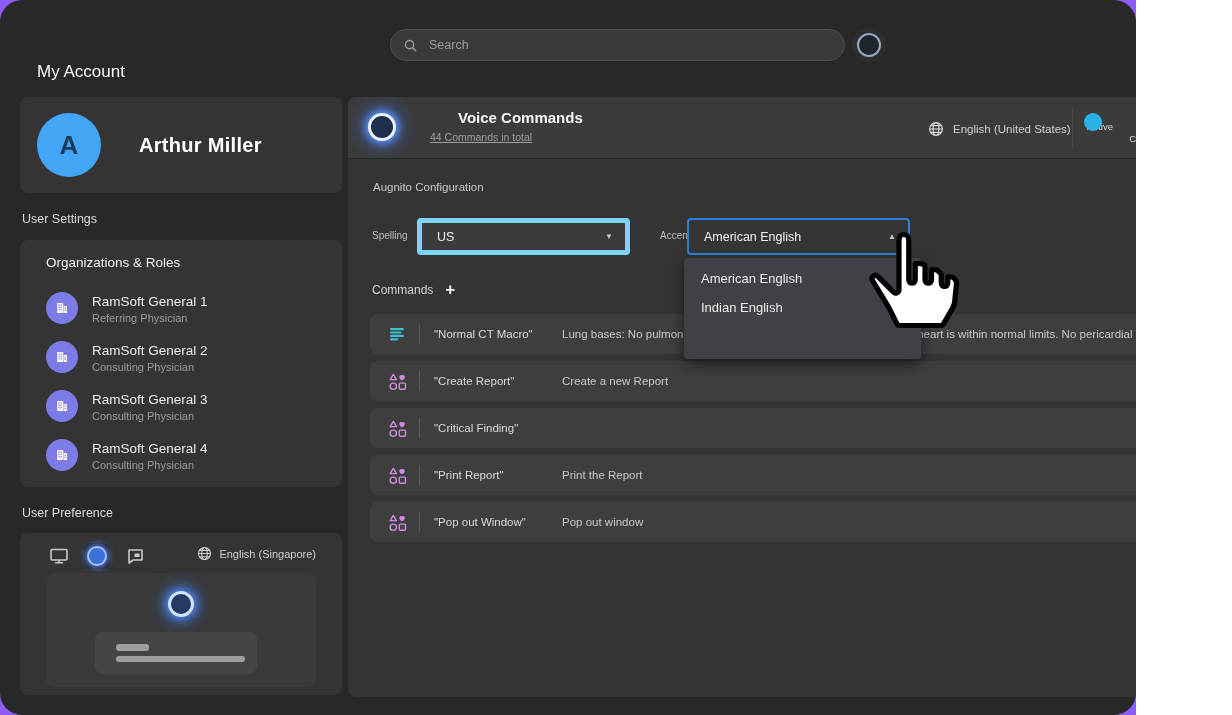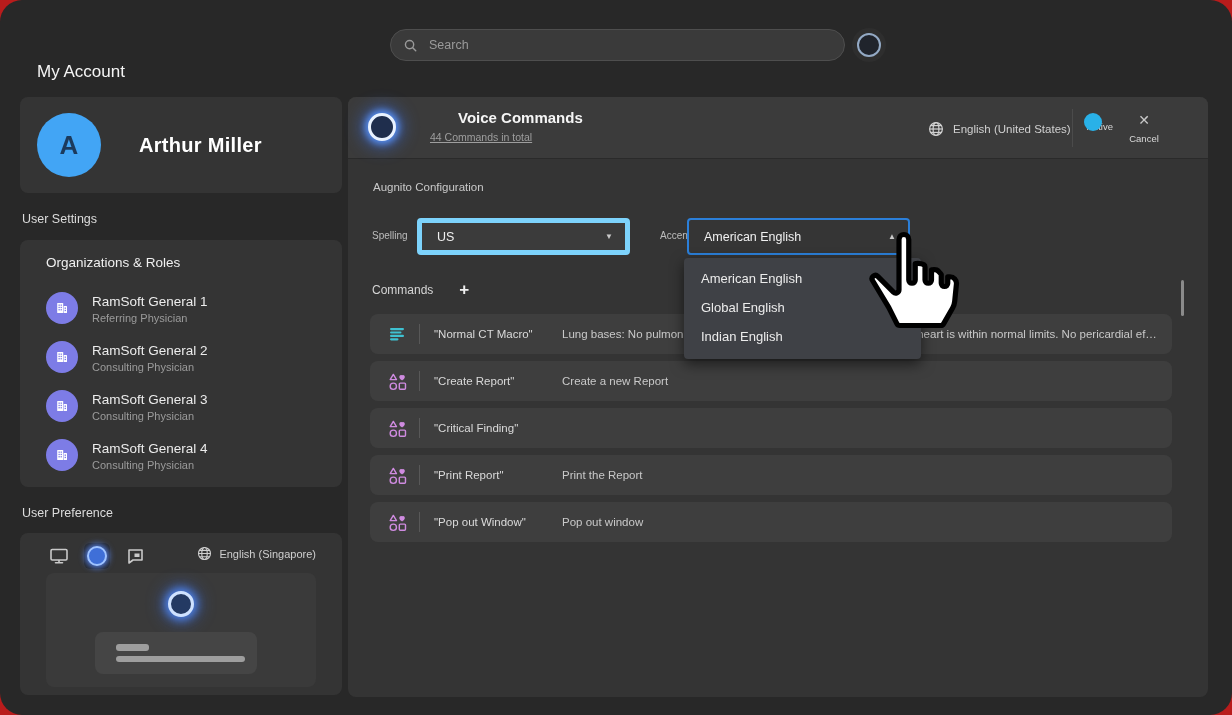--- a/index.html
+++ b/index.html
@@ -1,16 +1,16 @@
 <!DOCTYPE html>
 <html><head>
 <meta charset="utf-8">
 <style>
   html,body{margin:0;padding:0;background:#ffffff;font-family:"Liberation Sans",sans-serif;}
-  .stage{position:relative;width:1232px;height:715px;background:#b91c1c;overflow:hidden;}
+  .stage{position:relative;width:1136px;height:715px;background:#8b5cf6;overflow:hidden;}
   .window{position:absolute;inset:0;background:#282828;border-radius:22px;overflow:hidden;}
 
   
   .searchbar{position:absolute;left:390px;top:29px;width:455px;height:32px;background:#3a3a3a;
     border:1px solid #4e4e4e;border-radius:17px;display:flex;align-items:center;box-sizing:border-box;padding:0 12px;}
   .searchbar input{flex:1;background:transparent;border:none;outline:none;color:#d5d5d5;
     font-size:12.5px;margin-left:9px;font-family:"Liberation Sans",sans-serif;}
   .searchbar input::placeholder{color:#9a9a9a;}
   .topbar-ring{position:absolute;left:852px;top:28px;width:34px;height:34px;border-radius:50%;
     background:#2e2e2e;display:flex;align-items:center;justify-content:center;cursor:pointer;}
@@ -75,21 +75,21 @@
   .field-label{position:absolute;font-size:10px;color:#bdbdbd;}
   .lbl-spelling{left:24px;top:133px;}
   .lbl-accent{left:312px;top:133px;}
   .select{position:absolute;top:121px;height:37px;box-sizing:border-box;border-radius:4px;
     display:flex;align-items:center;justify-content:space-between;padding:0 12px 0 15px;cursor:pointer;}
   .sel-spelling{left:69px;width:213px;background:#3b3b3b;border:5px solid #7dd3fc;}
   .sel-accent{left:339px;width:223px;background:#353535;border:2px solid #2b7fd9;z-index:4;}
   .sel-value{font-size:12.5px;color:#f0f0f0;}
   .caret{font-size:8px;color:#c9c9c9;}
 
-  .cmd-label-row{position:absolute;left:24px;top:186px;display:flex;align-items:center;gap:26px;}
+  .cmd-label-row{position:absolute;left:24px;top:186px;display:flex;align-items:center;gap:12px;}
   .cmd-label{font-size:12px;color:#d5d5d5;}
   .cmd-add{font-size:17px;font-weight:bold;color:#f0f0f0;cursor:pointer;line-height:14px;}
 
   .cmd-row{position:absolute;left:22px;width:802px;height:40px;background:#3e3e3e;border-radius:8px;
     display:flex;align-items:center;cursor:pointer;}
   .cmd-icon{width:20px;height:20px;margin-left:17px;flex:none;display:flex;align-items:center;justify-content:center;}
   .cmd-vdiv{width:1px;height:20px;background:#585858;margin-left:12px;flex:none;}
   .cmd-name{margin-left:14px;width:128px;flex:none;font-size:11.5px;color:#dadada;white-space:nowrap;}
   .cmd-desc{flex:1;font-size:11.5px;color:#c9c9c9;white-space:nowrap;overflow:hidden;text-overflow:ellipsis;padding-right:14px;}
 
@@ -368,21 +368,20 @@
       </span>
       <span class="cmd-vdiv"></span>
       <span class="cmd-name">"Pop out Window"</span>
       <span class="cmd-desc">Pop out window</span>
     </div>
 
     <div class="scroll-thumb"></div>
 
     <div class="menu">
       <div class="menu-item">American English</div>
-      <div class="menu-item">Global English</div>
       <div class="menu-item">Indian English</div>
     </div>
 
     <svg class="cursor-hand" viewBox="0 0 16 16">
       <path fill="#ffffff" stroke="#000000" stroke-width="0.8" stroke-linejoin="round" d="M6.75 1a.75.75 0 0 1 .75.75V8a.5.5 0 0 0 1 0V5.467l.086-.004c.317-.012.637-.008.816.027.134.027.294.096.448.182.077.042.15.147.15.314V8a.5.5 0 0 0 1 0V6.435l.106-.01c.316-.024.584-.01.708.04.118.046.3.207.486.43.081.096.15.19.2.259V8.5a.5.5 0 1 0 1 0v-1h.342a1 1 0 0 1 .995 1.1l-.271 2.715a2.5 2.5 0 0 1-.317.991l-1.395 2.442a.5.5 0 0 1-.434.252H6.118a.5.5 0 0 1-.447-.276l-1.232-2.465-2.512-4.185a.517.517 0 0 1 .809-.631l2.41 2.41A.5.5 0 0 0 6 9.5V1.75A.75.75 0 0 1 6.75 1z"></path>
     </svg>
   </div>
 
 </div>
 </div>

